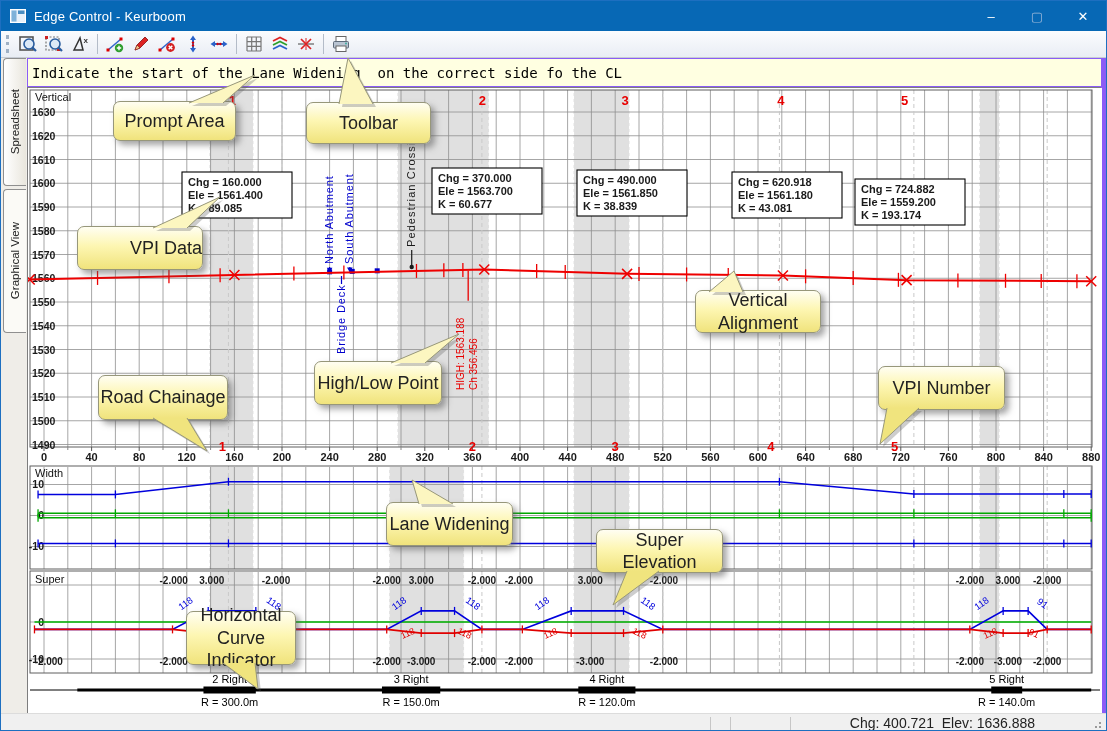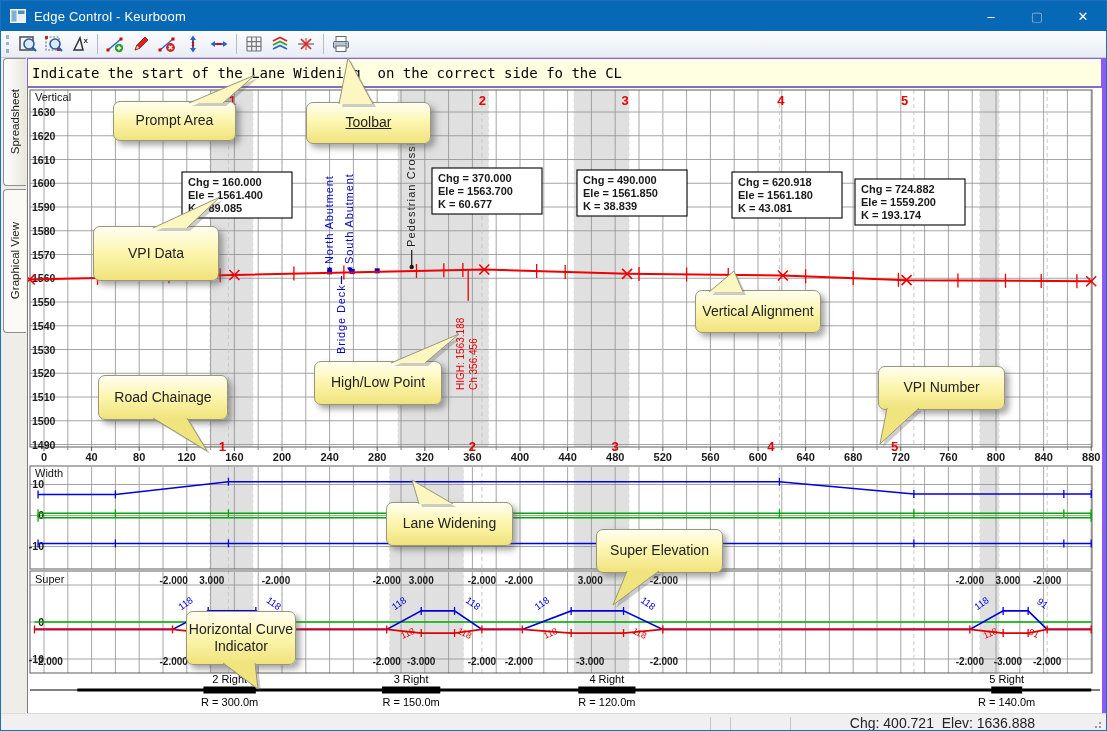--- a/index.html
+++ b/index.html
@@ -36,21 +36,21 @@
     display:flex;align-items:center;padding-left:4px;white-space:pre;}
   
   .chart-region{position:absolute;left:26px;top:86px;width:1074px;height:626px;background:#fff;
     border:1px solid #7d7d7d;padding-left:23px;}
   .chart-region svg{position:absolute;left:0;display:block;}
   
   .callout{position:absolute;z-index:35;border:1px solid #97977a;border-radius:7px;
     background:linear-gradient(180deg,#fffef2 0%,#fdf6b2 45%,#f0e37c 100%);
     box-shadow:4px 4px 6px rgba(90,90,90,.55);
     display:flex;align-items:center;justify-content:center;text-align:center;
-    font-size:14px;color:#222;white-space:pre-line;line-height:1.25;}
+    font-size:18px;color:#222;white-space:pre-line;line-height:1.25;}
   .pointer-layer{position:absolute;left:0;top:0;width:1107px;height:731px;z-index:40;pointer-events:none;}
   
   .statusbar{position:absolute;left:0;top:712px;width:100%;height:19px;background:#f0f0f0;
     border-top:1px solid #dcdcdc;font-size:14px;color:#222;}
   .sb-sep{position:absolute;top:3px;width:1px;height:13px;background:#c6c6c6;}
   .sb-panel{position:absolute;left:790px;top:0;width:303px;height:100%;
     display:flex;align-items:center;justify-content:center;white-space:pre;}
   .sb-grip{position:absolute;right:2px;top:5px;width:10px;height:10px;
     background:radial-gradient(circle at 2px 8px,#9a9a9a 1px,transparent 1.4px),
                radial-gradient(circle at 6px 8px,#9a9a9a 1px,transparent 1.4px),
@@ -727,22 +727,22 @@
       <path d="M889 410 L882 446 L921 410 Z" fill="rgba(90,90,90,0.3)"></path>
       <path d="M886 407 L879 443 L918 407" fill="#f0e47e" stroke="#97977a" stroke-width="1"></path>
       <path d="M421 506 L414 482 L455 506 Z" fill="rgba(90,90,90,0.3)"></path>
       <path d="M418 503 L411 479 L452 503" fill="#fcf6c0" stroke="#97977a" stroke-width="1"></path>
       <path d="M629 573 L615 607 L661 573 Z" fill="rgba(90,90,90,0.3)"></path>
       <path d="M626 570 L612 604 L658 570" fill="#f0e47e" stroke="#97977a" stroke-width="1"></path>
       <path d="M225 665 L260 691 L257 665 Z" fill="rgba(90,90,90,0.3)"></path>
       <path d="M222 662 L257 688 L254 662" fill="#f0e47e" stroke="#97977a" stroke-width="1"></path>
     </svg>
 <div class="callout" style="left: 112px; top: 100px; width: 123px; height: 40px;"><span>Prompt Area</span></div>
-    <div class="callout" style="left: 305px; top: 101px; width: 125px; height: 42px; text-decoration: underline;"><span>Toolbar</span></div>
-    <div class="callout" style="left: 92px; top: 225px; width: 126px; height: 55px;"><span>VPI Data</span></div>
+    <div class="callout" style="left: 305px; top: 101px; width: 125px; height: 42px;"><span>Toolbar</span></div>
+    <div class="callout" style="left: 76px; top: 225px; width: 126px; height: 44px; justify-content: flex-end;"><span>VPI Data</span></div>
     <div class="callout" style="left: 694px; top: 289px; width: 126px; height: 43px;"><span>Vertical Alignment</span></div>
     <div class="callout" style="left: 313px; top: 360px; width: 128px; height: 44px;"><span>High/Low Point</span></div>
     <div class="callout" style="left: 97px; top: 374px; width: 130px; height: 45px;"><span>Road Chainage</span></div>
     <div class="callout" style="left: 877px; top: 365px; width: 127px; height: 44px;"><span>VPI Number</span></div>
     <div class="callout" style="left: 385px; top: 501px; width: 127px; height: 44px;"><span>Lane Widening</span></div>
     <div class="callout" style="left: 595px; top: 528px; width: 127px; height: 44px;"><span>Super Elevation</span></div>
     <div class="callout" style="left: 185px; top: 610px; width: 110px; height: 54px; align-items: center;"><span>Horizontal Curve
 Indicator</span></div>
   </div>
 

